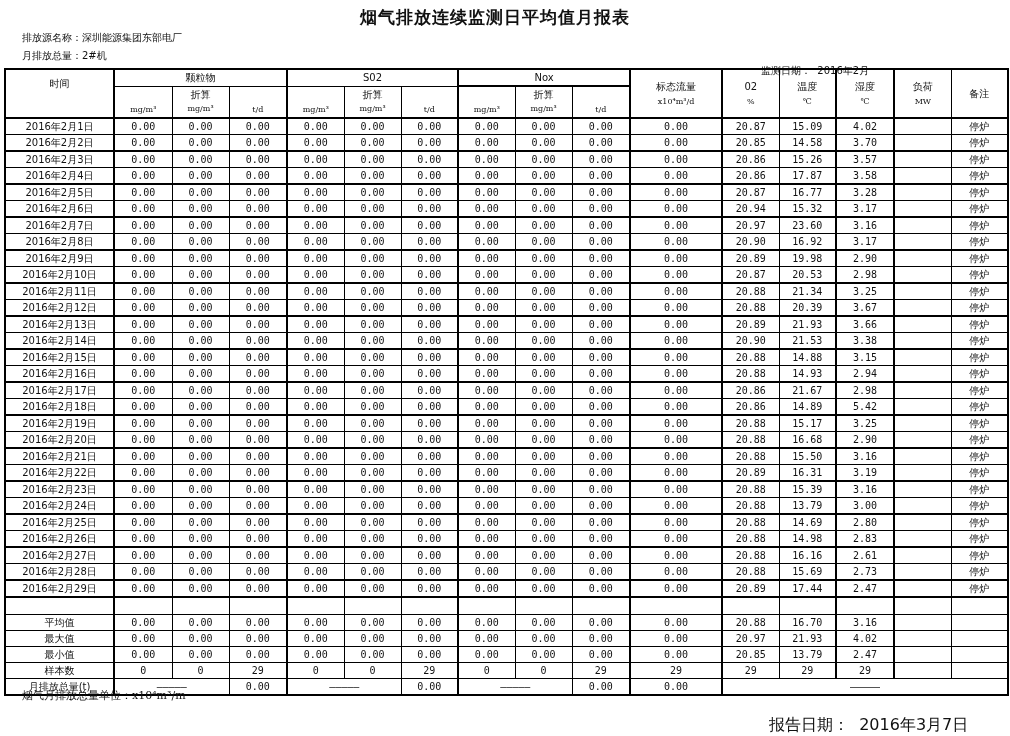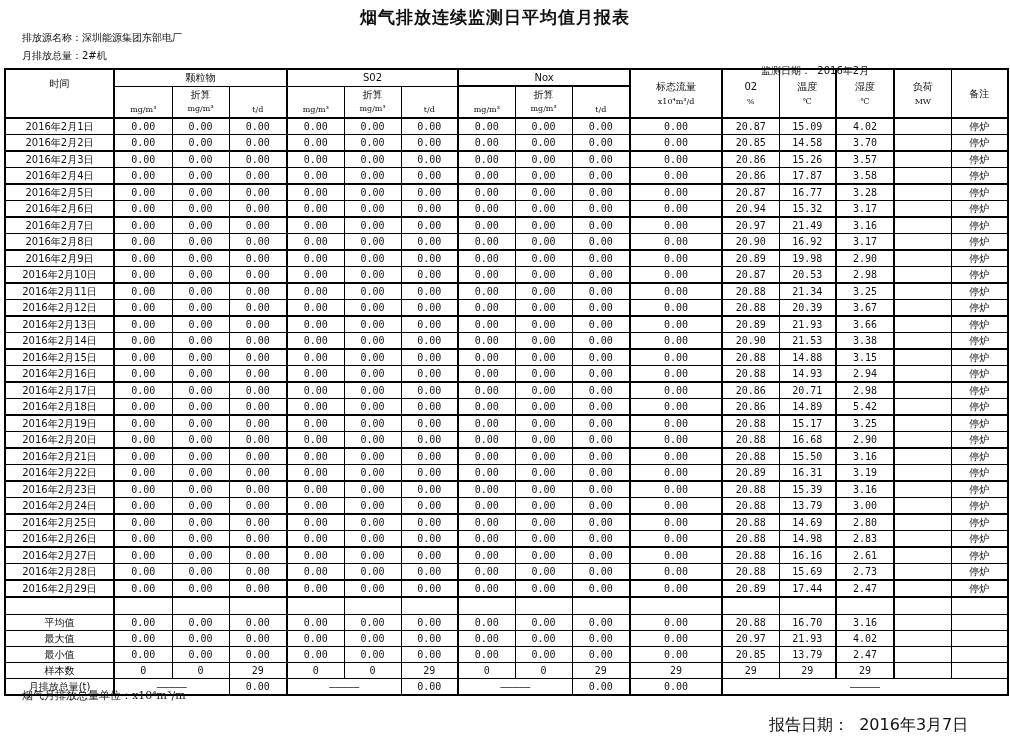--- a/index.html
+++ b/index.html
@@ -222,21 +222,21 @@
         <td class="num tb">0.00</td>
         <td class="num tb">0.00</td>
         <td class="num lb tb">0.00</td>
         <td class="num tb">0.00</td>
         <td class="num tb">0.00</td>
         <td class="num lb tb">0.00</td>
         <td class="num tb">0.00</td>
         <td class="num tb">0.00</td>
         <td class="num lb tb">0.00</td>
         <td class="num lb tb">20.97</td>
-        <td class="num tb">21.49</td>
+        <td class="num tb">23.60</td>
         <td class="num lb tb">3.16</td>
         <td class="num lb tb"></td>
         <td class="num rb dcell tb">停炉</td>
       </tr>
       <tr>
         <td class="lb dcell">2016年2月8日</td>
         <td class="num lb">0.00</td>
         <td class="num">0.00</td>
         <td class="num">0.00</td>
         <td class="num lb">0.00</td>
@@ -402,21 +402,21 @@
         <td class="num tb">0.00</td>
         <td class="num tb">0.00</td>
         <td class="num lb tb">0.00</td>
         <td class="num tb">0.00</td>
         <td class="num tb">0.00</td>
         <td class="num lb tb">0.00</td>
         <td class="num tb">0.00</td>
         <td class="num tb">0.00</td>
         <td class="num lb tb">0.00</td>
         <td class="num lb tb">20.86</td>
-        <td class="num tb">20.71</td>
+        <td class="num tb">21.67</td>
         <td class="num lb tb">2.98</td>
         <td class="num lb tb"></td>
         <td class="num rb dcell tb">停炉</td>
       </tr>
       <tr>
         <td class="lb dcell">2016年2月18日</td>
         <td class="num lb">0.00</td>
         <td class="num">0.00</td>
         <td class="num">0.00</td>
         <td class="num lb">0.00</td>

